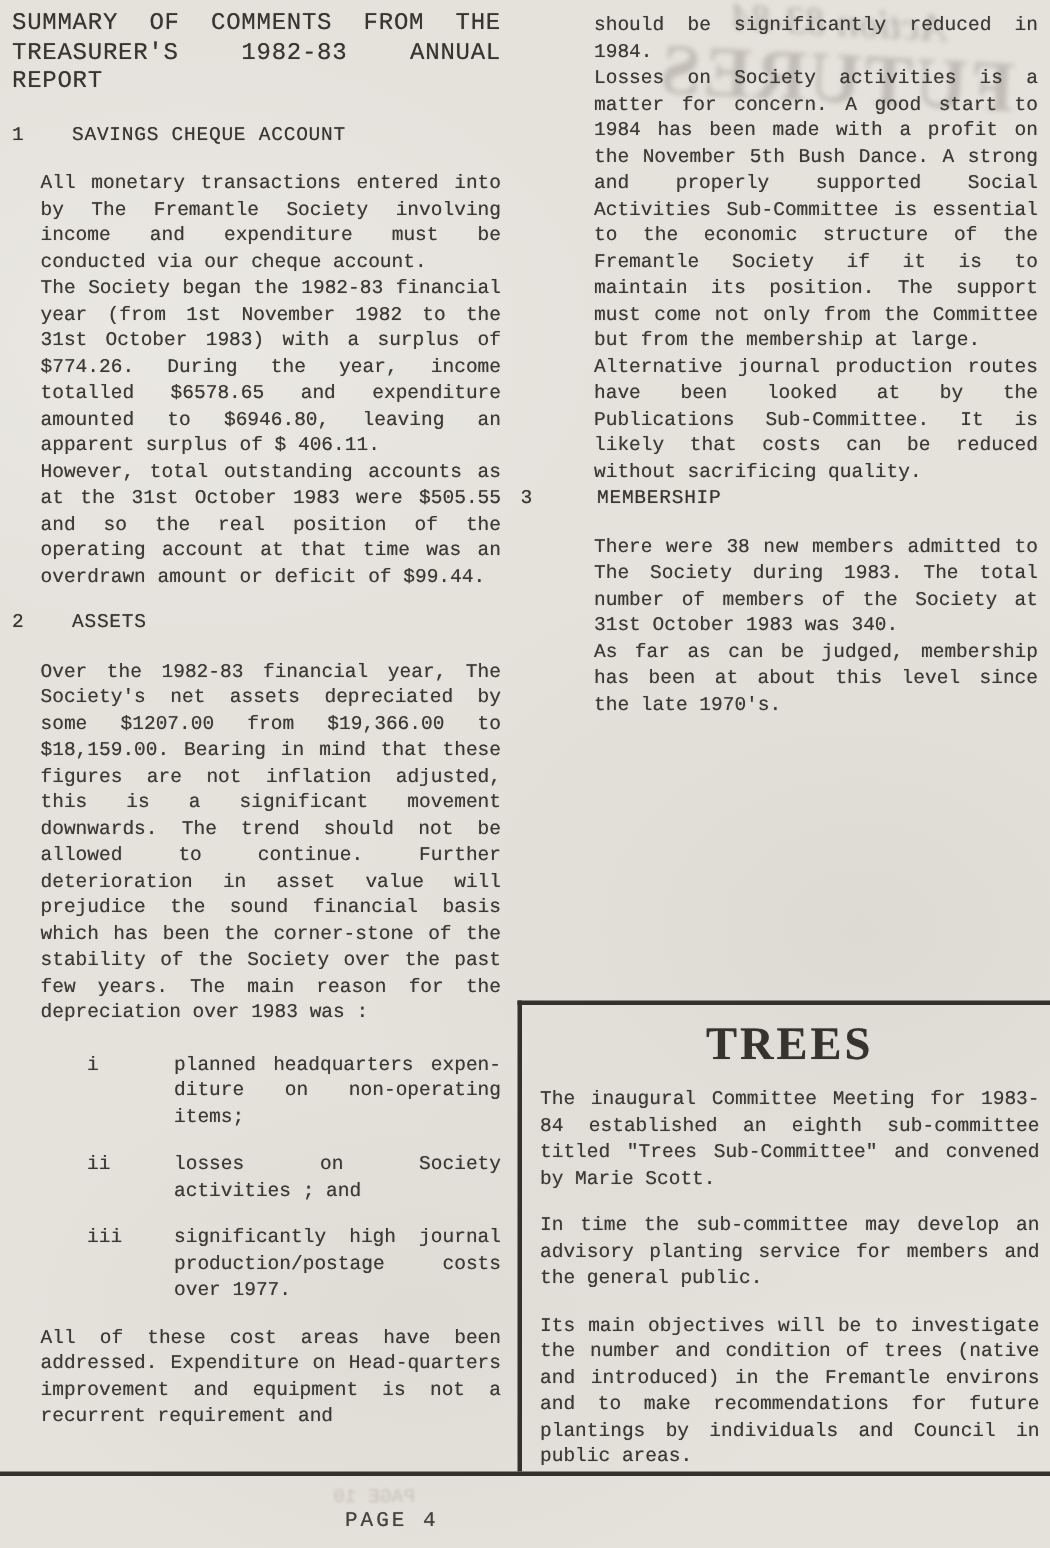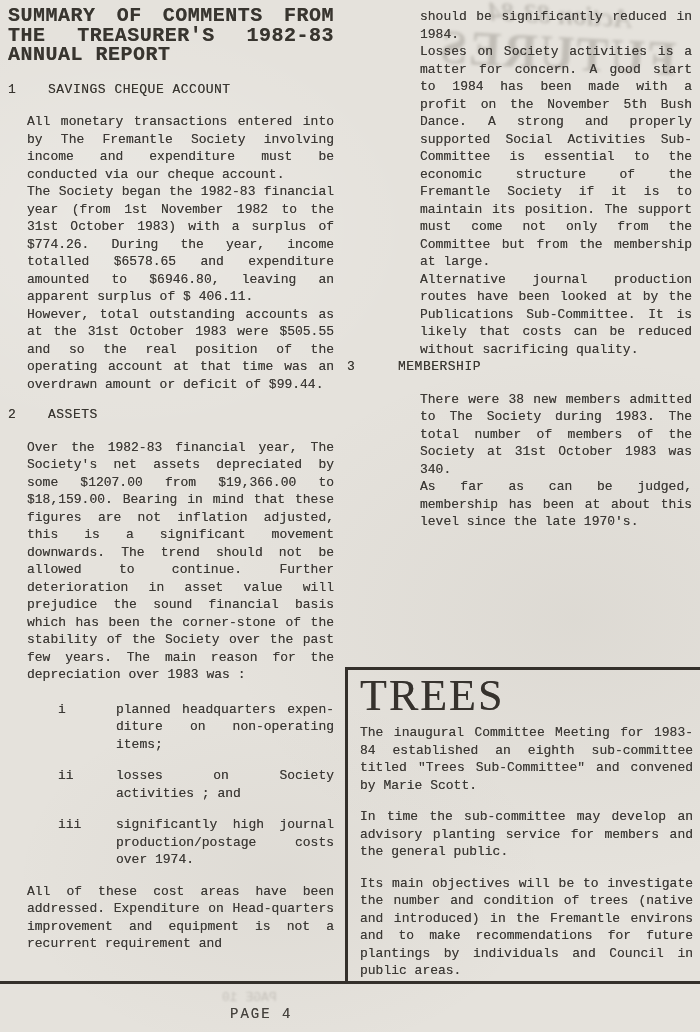--- a/index.html
+++ b/index.html
@@ -23,45 +23,45 @@
   .ghost-top .g1{font-size:27px;font-style:italic;}
   .ghost-top .g2{font-size:48px;letter-spacing:2px;}
   .ghost-footer{left:222px;top:990px;font-size:13px;transform:scaleX(-1);
     filter:blur(1px);opacity:.30;font-weight:400;
     font-family:"Liberation Mono",monospace;}
   
   .col{position:absolute;font-size:13px;line-height:17.5px;
     text-shadow:0 0 .5px rgba(60,57,53,.65);}
   .left-col{left:8px;top:6px;width:326px;height:972px;overflow:hidden;}
   .right-col{left:347px;top:8px;width:345px;height:657px;overflow:hidden;}
-  .doc-title{margin:0 0 16px 0;font-size:20px;line-height:19.5px;
-    font-weight:700;letter-spacing:.5px;text-align:justify;color:#38352f;}
+  .doc-title{margin:0 0 16px 0;font-size:16px;line-height:19.5px;
+    font-weight:400;letter-spacing:.5px;text-align:justify;color:#38352f;}
   .sec{margin:0;}
   .sec + .sec{margin-top:13px;}
   .sec-head{display:flex;margin:0 0 15px 0;letter-spacing:.5px;color:#38352f;}
   .left-col .sec-num{flex:0 0 40px;}
   .right-col .sec-num{flex:0 0 51px;}
   .left-col .sec-body{margin-left:19px;}
-  .right-col .sec-body,.right-col .cont{margin-left:73px;}
+  .right-col .sec-body,.right-col .cont{margin-left:49px;}
   .sec-body,.cont{text-align:justify;}
   p.doc-p{margin:0;}
   p.doc-p.gap{margin-top:14px;}
   .roman-list{margin-top:17px;}
   .roman-item{display:flex;margin:0 0 14px 0;}
   .roman-item .marker{flex:0 0 58px;padding-left:31px;box-sizing:content-box;}
   .roman-item .item-text{flex:1;text-align:justify;}
   .closing{margin-top:22px;}
   
   .trees-box{position:absolute;left:345px;top:667px;width:358px;height:314px;
     box-sizing:border-box;border-top:3px solid #34302b;border-left:3px solid #34302b;
     padding:3px 10px 0 12px;font-size:13px;line-height:17.5px;
     text-shadow:0 0 .5px rgba(60,57,53,.65);}
-  .trees-title{margin:0 0 5px 0;text-align:left;
-    font-family:"Liberation Serif","DejaVu Serif",serif;font-weight:400;
-    font-size:44px;line-height:46px;letter-spacing:2px;color:#36322d;}
+  .trees-title{margin:0 0 5px 0;text-align:center;
+    font-family:"Liberation Serif","DejaVu Serif",serif;font-weight:700;
+    font-size:31px;line-height:46px;letter-spacing:2px;color:#36322d;}
   .trees-box p.doc-p{text-align:justify;}
   .trees-box p.doc-p + p.doc-p{margin-top:14px;}
   
   .bottom-rule{position:absolute;left:0;top:981px;width:700px;height:3px;
     background:#34302b;}
   .page-footer{position:absolute;left:230px;top:1006px;font-size:14px;
     letter-spacing:2px;color:#45423d;
     text-shadow:0 0 .5px rgba(60,57,53,.6);}
 </style>
 </head>
@@ -100,21 +100,21 @@
           <div class="roman-item">
             <span class="marker">i</span>
             <span class="item-text">planned headquarters expen-diture on non-operating items;</span>
           </div>
           <div class="roman-item">
             <span class="marker">ii</span>
             <span class="item-text">losses on Society activities ; and</span>
           </div>
           <div class="roman-item">
             <span class="marker">iii</span>
-            <span class="item-text">significantly high journal production/postage costs over 1974.</span>
+            <span class="item-text">significantly high journal production/postage costs over 1977.</span>
           </div>
         </div>
         <p class="doc-p closing">All of these cost areas have been addressed.  Expenditure on Head-quarters improvement and equipment is not a recurrent requirement and</p>
       </div>
     </div>
   </div>
 
   <div class="col right-col">
     <div class="cont">
       <p class="doc-p">should be significantly reduced in 1984.</p>

